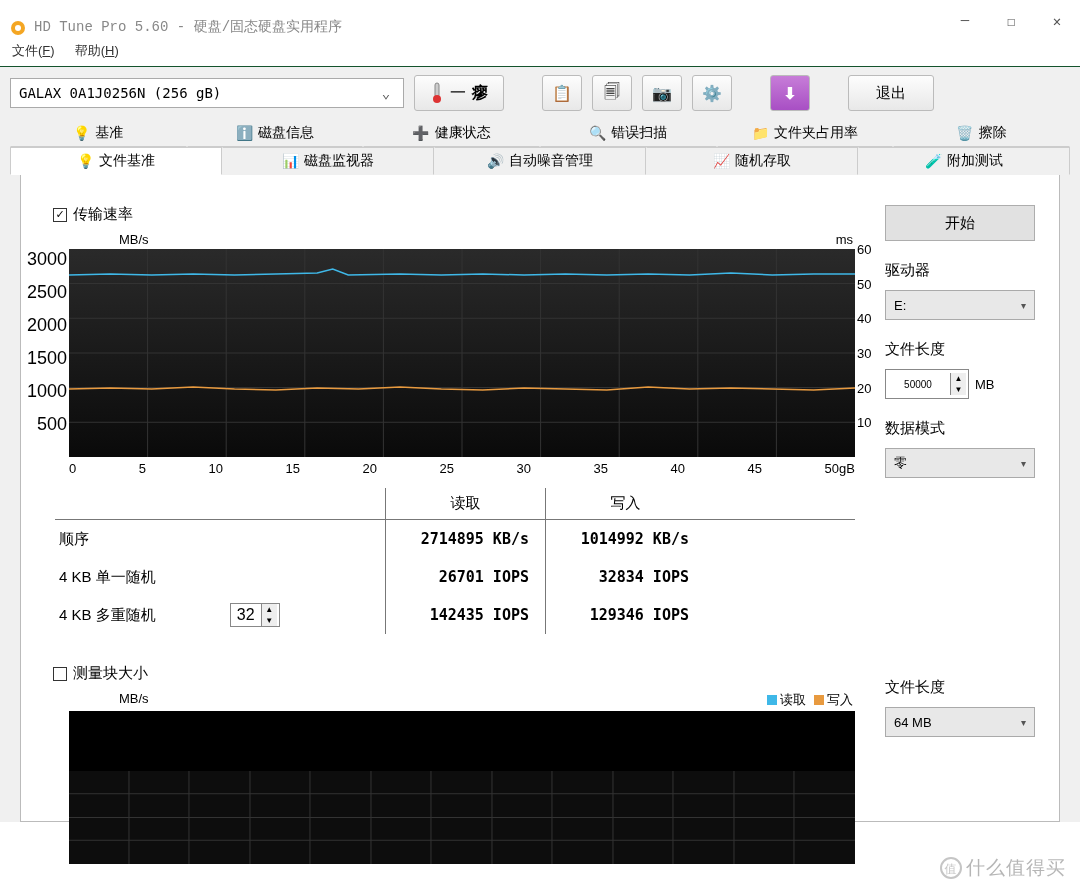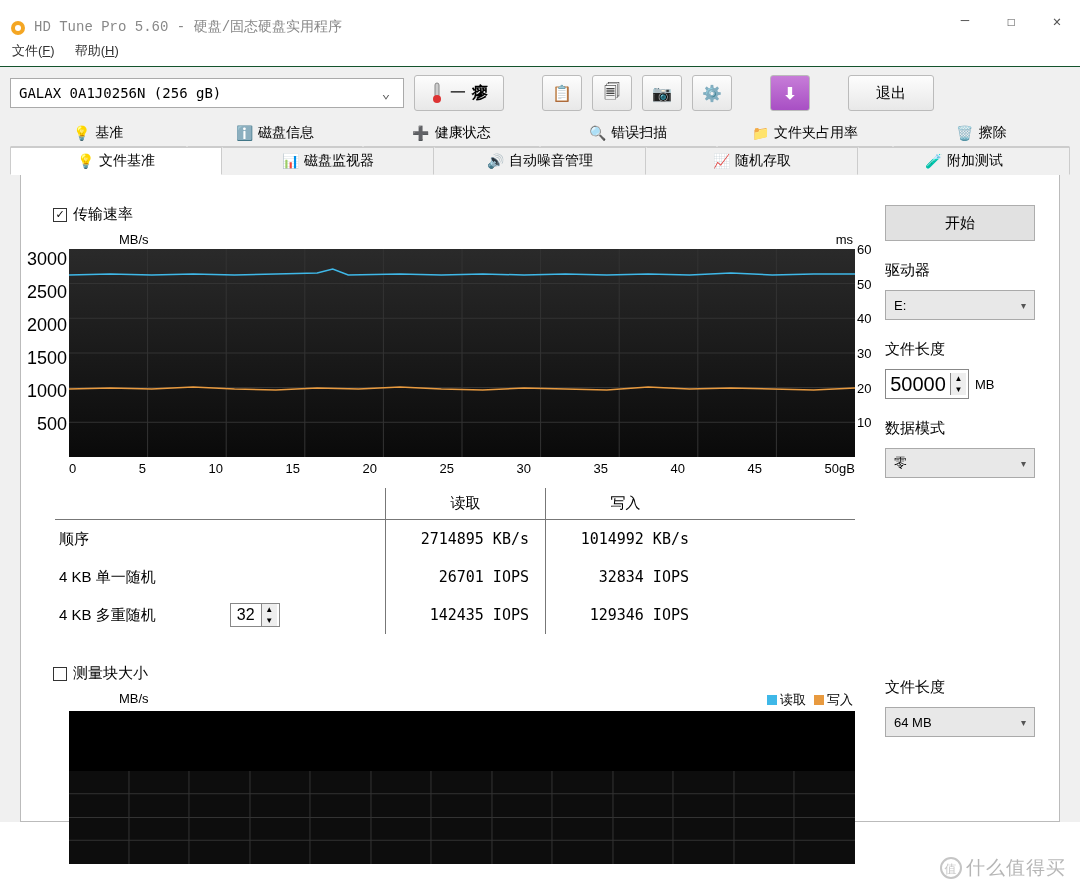--- a/index.html
+++ b/index.html
@@ -42,32 +42,32 @@
 .chart .yaxis-r div { position: absolute; left: 0; transform: translateY(-50%); }
 .chart svg { width: 100%; height: 100%; }
 .xaxis { display: flex; justify-content: space-between; font-size: 13px; padding: 4px 0 0; }
 .xaxis span:last-child { }
 .results-table { margin-top: 12px; margin-left: 10px; font-size: 15px; }
 .results-table .hdr { display: flex; border-bottom: 1px solid #777; }
 .results-table .hdr .c1 { width: 330px; }
 .results-table .hdr .c2 { width: 160px; text-align: center; border-left: 1px solid #777; padding: 6px 0; }
 .results-table .row { display: flex; align-items: center; height: 38px; }
 .results-table .c1 { width: 330px; padding-left: 4px; display:flex; align-items:center; gap:14px; }
-.results-table .c2 { width: 160px; text-align: center; padding-right: 16px; border-left: 1px solid #777; height: 100%; display:flex; align-items:center; justify-content:flex-end; font-family: Consolas, monospace; font-size: 15px; font-weight: normal; }
+.results-table .c2 { width: 160px; text-align: center; padding-right: 16px; border-left: 1px solid #777; height: 100%; display:flex; align-items:center; justify-content:flex-end; font-family: Consolas, monospace; font-size: 15px; font-weight: bold; }
 .spinner { width: 50px; height: 24px; border: 1px solid #888; display: inline-flex; align-items: center; background:#fff; }
 .spinner input { width: 30px; border: none; text-align: center; font-size: 16px; outline:none; }
 .spinner .arrows { width: 16px; display: flex; flex-direction: column; border-left: 1px solid #888; }
 .spinner .arrows div { height: 11px; font-size: 8px; text-align: center; line-height: 11px; background: #eee; }
 .right .btn { width: 100%; height: 36px; background: #e1e1e1; border: 1px solid #adadad; font-size: 15px; margin-bottom: 20px; }
 .right .label { font-size: 15px; margin-bottom: 10px; font-family: Liberation Mono, monospace; }
 .right .select { width: 100%; height: 30px; border: 1px solid #aaa; background: #e8e8e8; display: flex; align-items: center; padding: 0 8px; margin-bottom: 20px; }
 .right .select .dd { margin-left: auto; color: #555; font-size: 10px; }
 .file-len-row { display:flex; align-items:center; gap:6px; margin-bottom:20px; }
 .file-len-row .spinner { width: 84px; height: 30px; }
-.file-len-row .spinner input { width: 64px; font-size: 20px; }
+.file-len-row .spinner input { width: 64px; font-size: 10px; }
 .section2 { margin-top: 30px; }
 .legend { position: absolute; top: 4px; right: 8px; font-size: 13px; display: flex; gap: 8px; }
 .legend span { display: flex; align-items: center; gap: 3px; }
 .legend .sw { width: 10px; height: 10px; display: inline-block; }
 .chart2 { position: relative; height: 90px; background: #000; }
 .watermark { position: absolute; right: 14px; bottom: 10px; color: #aaa; font-size: 19px; letter-spacing: 1px; opacity: 0.85; display:flex; align-items:center; gap:4px; }
 </style>
 </head>
 <body>
 

